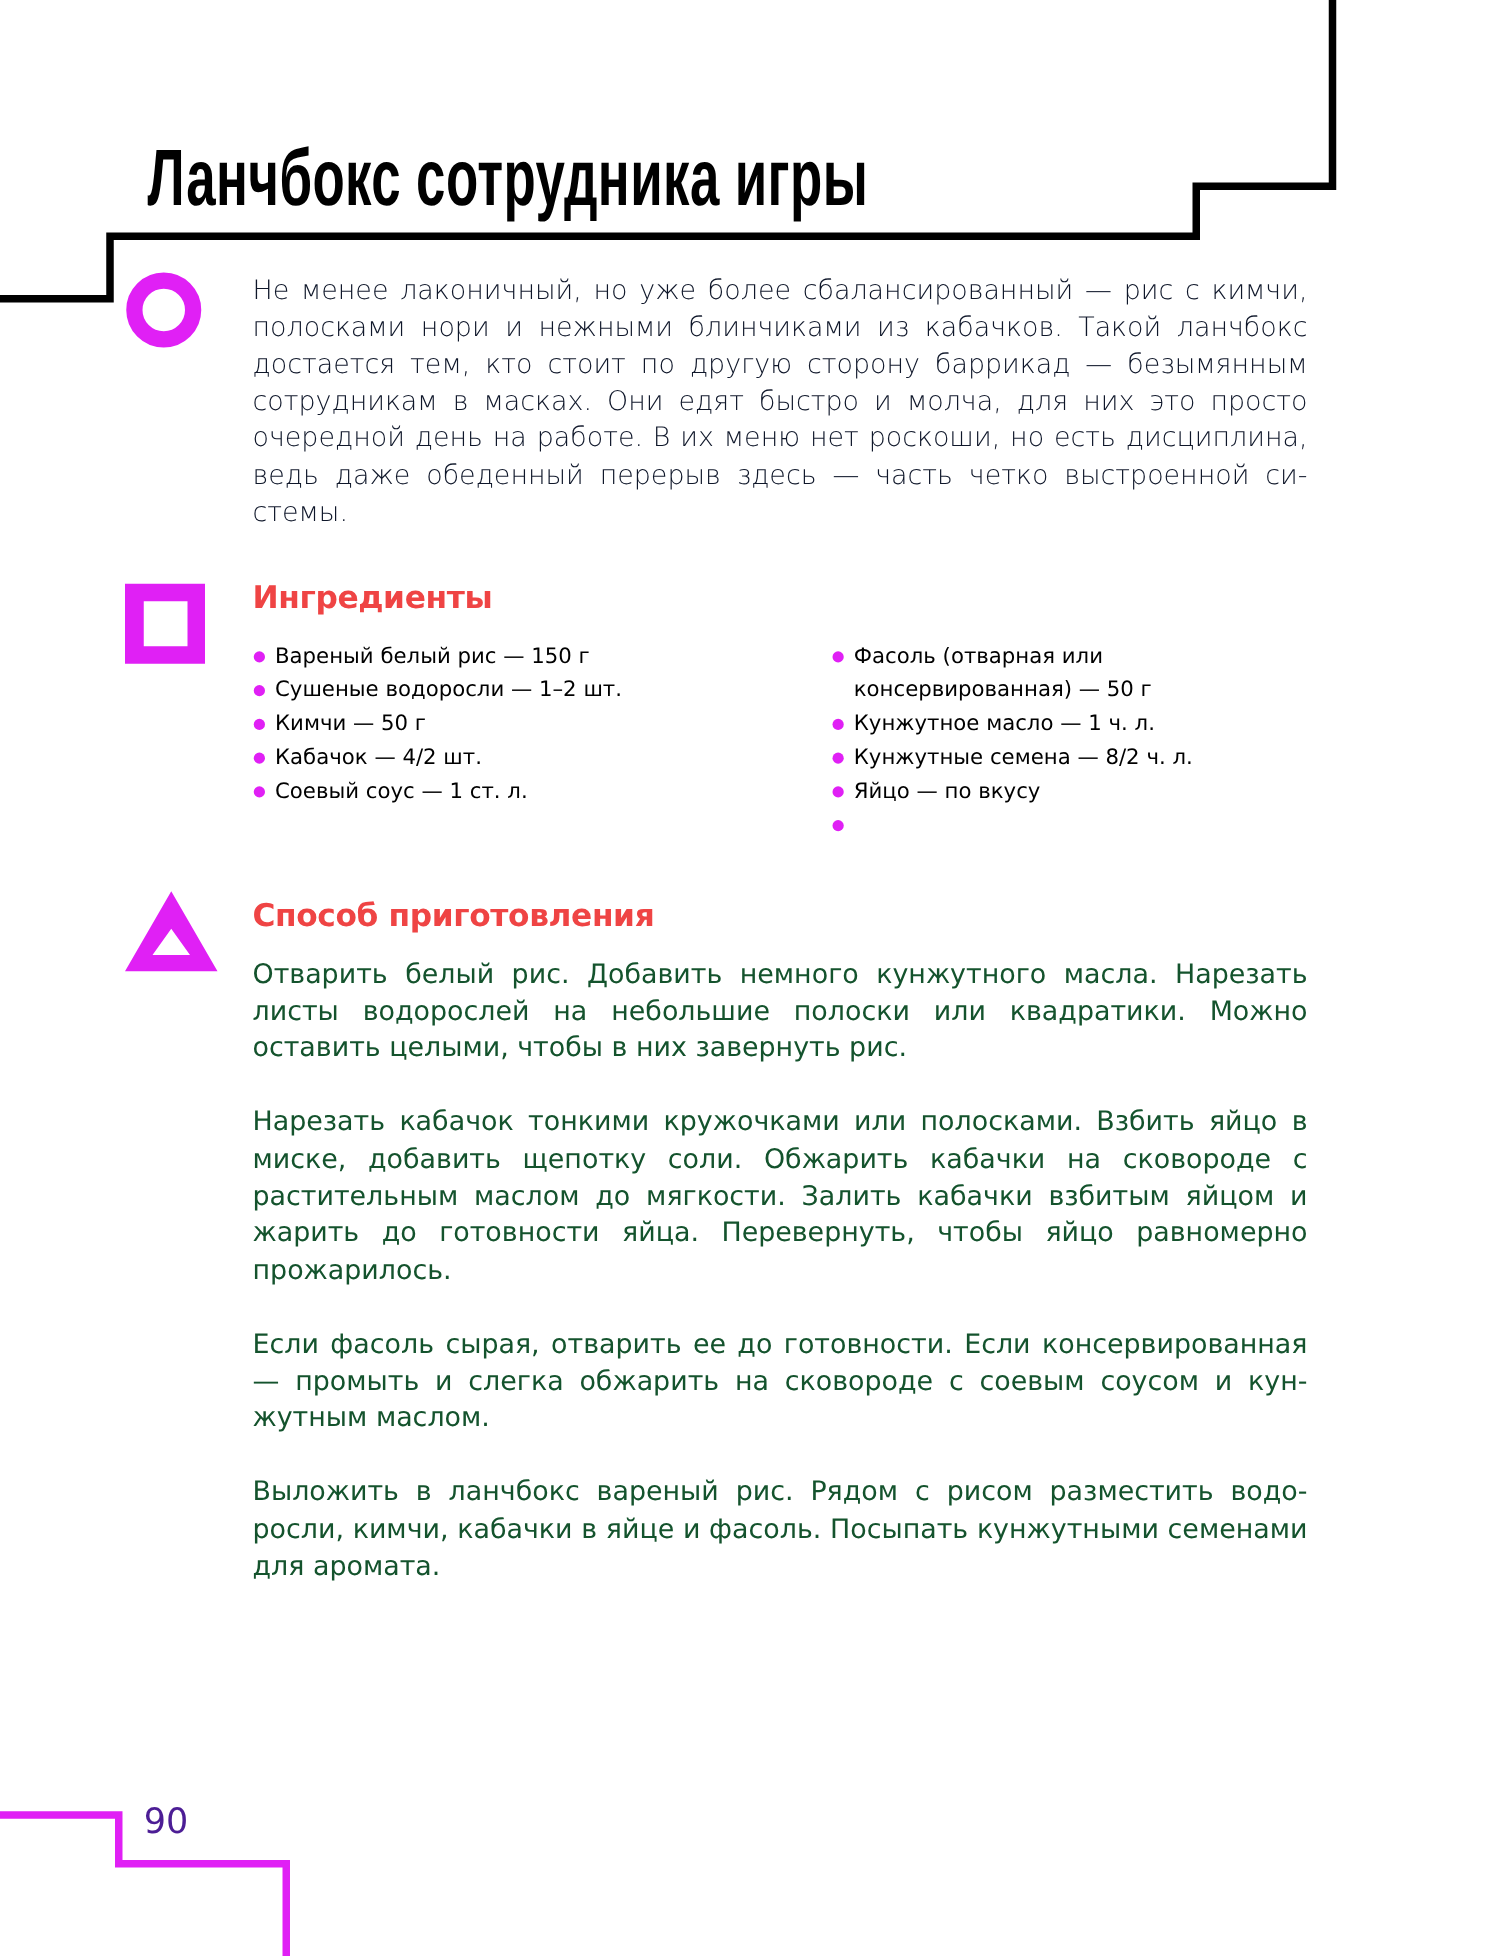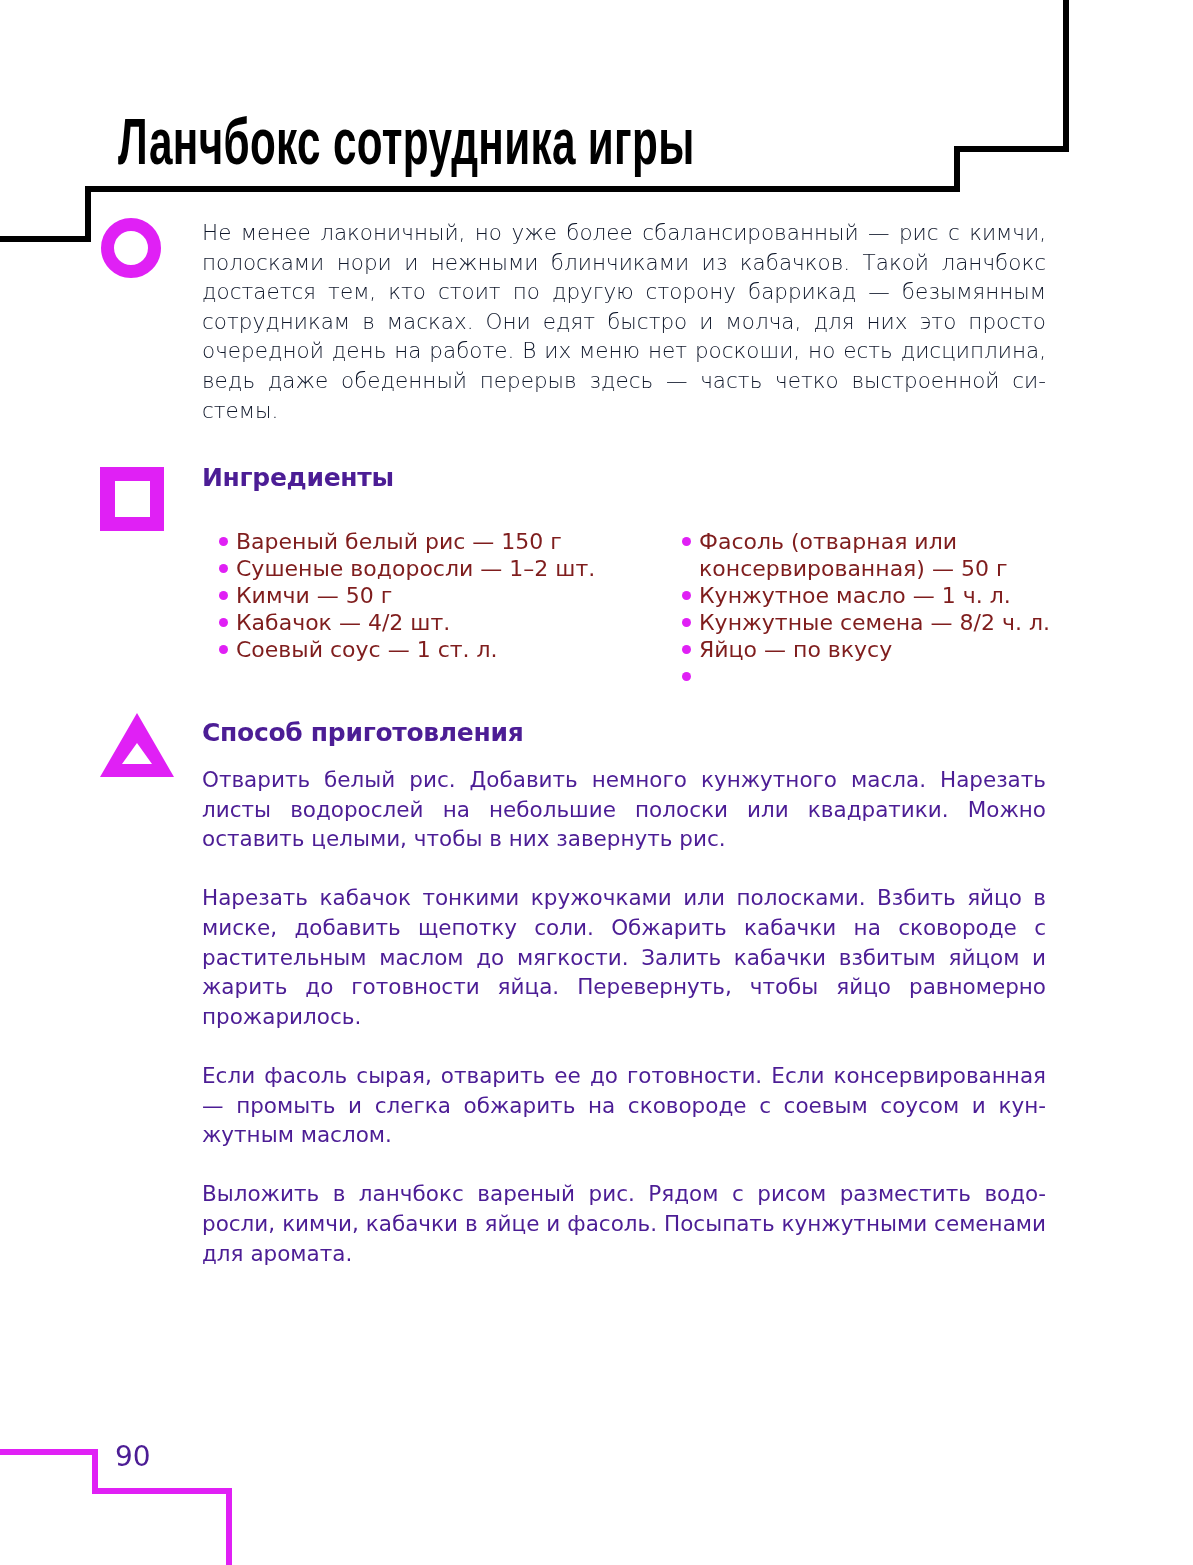--- a/index.html
+++ b/index.html
@@ -52,31 +52,31 @@
       hyphens: manual;
     }
     .section-title {
       position: absolute;
       left: 202px;
       margin: 0;
       font-family: "DejaVu Sans", sans-serif;
       font-weight: bold;
       font-size: 25px;
       line-height: 32px;
-      color: #4c1d95;
+      color: #ef4444;
       letter-spacing: -0.3px;
     }
     .ingredients-col {
       position: absolute;
-      margin: 16px;
+      margin: 0;
       padding: 0;
       list-style: none;
-      font-size: 22px;
+      font-size: 17px;
       line-height: 27px;
-      color: #7f1d1d;
+      color: #000000;
     }
     .ingredients-col li {
       position: relative;
       padding-left: 18px;
     }
     .ingredients-col li .bullet {
       position: absolute;
       left: 1px;
       top: 9px;
       width: 9px;
@@ -85,21 +85,21 @@
       background: #e020f5;
     }
     .method {
       position: absolute;
       left: 202px;
       top: 765px;
       width: 844px;
       font-size: 21.5px;
       line-height: 29.6px;
       text-align: justify;
-      color: #4c1d95;
+      color: #14532d;
     }
     .method p {
       margin: 0 0 29.6px 0;
     }
     .page-number {
       position: absolute;
       left: 115px;
       top: 1440px;
       font-size: 28px;
       line-height: 34px;

